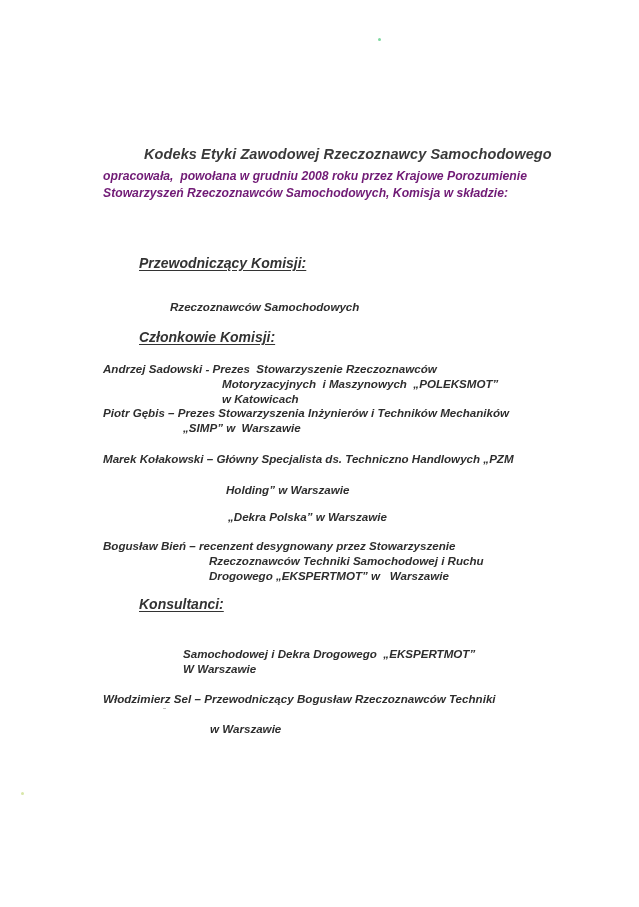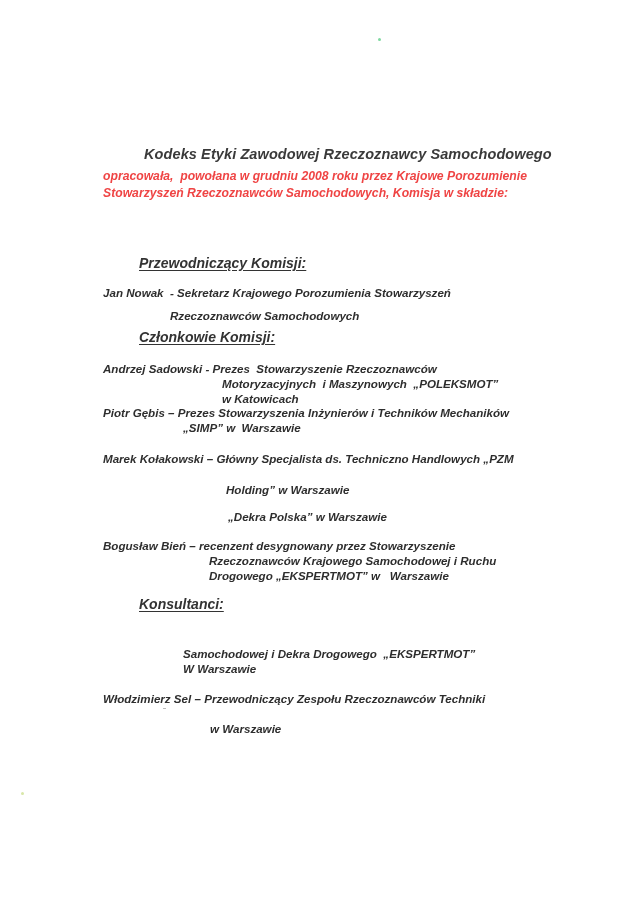--- a/index.html
+++ b/index.html
@@ -4,21 +4,21 @@
   <style>
     html, body { margin: 0; padding: 0; background: #ffffff; }
     body { width: 639px; height: 907px; position: relative; overflow: hidden;
       font-family: "Liberation Sans", "DejaVu Sans", sans-serif; color: #2b2b2b; }
     .page { position: absolute; left: 16px; top: 0; width: 639px; height: 782px; background: #ffffff; }
     .speck { position: absolute; width: 3px; height: 3px; border-radius: 50%; }
     .speck.top { left: 362px; top: 38px; background: #7fd9a0; }
     .speck.left { left: 5px; top: 792px; background: #d8e7a8; }
     .t { position: absolute; font-style: italic; font-weight: bold; white-space: pre; }
     .title { left: 128px; top: 146px; font-size: 14.5px; font-weight: bold; color: #3a3a3a; letter-spacing: 0.1px; }
-    .intro { font-size: 12.2px; color: #ef4444; font-style: italic; }
+    .intro { font-size: 12.2px; color: #701a75; font-style: italic; }
     .intro1 { left: 87px; top: 169px; }
     .intro2 { left: 87px; top: 186px; }
     .heading { font-size: 14px; text-decoration: underline; text-underline-offset: 2px; color: #333; margin-left: 36px; }
     .h-chair { left: 87px; top: 255px; }
     .h-members { left: 87px; top: 329px; }
     .h-consult { left: 87px; top: 596px; }
     .line { font-size: 11.6px; color: #2e2e2e; }
     .tick { position: absolute; left: 147px; top: 708px; width: 3px; height: 1px; background: #bbb; }
   </style>
 </head>
@@ -26,42 +26,41 @@
 
 <div class="page">
   <div class="speck top"></div>
   <div class="speck left"></div>
 
   <div class="t title">Kodeks Etyki Zawodowej Rzeczoznawcy Samochodowego</div>
   <div class="t intro intro1">opracowała,  powołana w grudniu 2008 roku przez Krajowe Porozumienie</div>
   <div class="t intro intro2">Stowarzyszeń Rzeczoznawców Samochodowych, Komisja w składzie:</div>
 
   <div class="t heading h-chair">Przewodniczący Komisji:</div>
-  <div class="t line" style="left:87px;top:286px;">Jan Nowak  - Sekretarz Krajowego Porozumienia Stowarzyszeń</div>
-  <div class="t line" style="left:154px;top:300px;margin-top:9px;">Rzeczoznawców Samochodowych</div>
+  <div class="t line" style="left:154px;top:300px;">Rzeczoznawców Samochodowych</div>
 
   <div class="t heading h-members">Członkowie Komisji:</div>
 
   <div class="t line" style="left:87px;top:362px;">Andrzej Sadowski - Prezes  Stowarzyszenie Rzeczoznawców</div>
   <div class="t line" style="left:206px;top:377px;">Motoryzacyjnych  i Maszynowych  „POLEKSMOT”</div>
   <div class="t line" style="left:206px;top:392px;">w Katowicach</div>
 
   <div class="t line" style="left:87px;top:406px;">Piotr Gębis – Prezes Stowarzyszenia Inżynierów i Techników Mechaników</div>
   <div class="t line" style="left:167px;top:421px;">„SIMP” w  Warszawie</div>
 
   <div class="t line" style="left:87px;top:452px;">Marek Kołakowski – Główny Specjalista ds. Techniczno Handlowych „PZM</div>
   <div class="t line" style="left:210px;top:467px;margin-top:16px;">Holding” w Warszawie</div>
 
   <div class="t line" style="left:212px;top:510px;">„Dekra Polska” w Warszawie</div>
 
   <div class="t line" style="left:87px;top:539px;">Bogusław Bień – recenzent desygnowany przez Stowarzyszenie</div>
-  <div class="t line" style="left:193px;top:554px;">Rzeczoznawców Krajowego Samochodowej i Ruchu</div>
+  <div class="t line" style="left:193px;top:554px;">Rzeczoznawców Techniki Samochodowej i Ruchu</div>
   <div class="t line" style="left:193px;top:569px;">Drogowego „EKSPERTMOT” w   Warszawie</div>
 
   <div class="t heading h-consult">Konsultanci:</div>
 
   <div class="t line" style="left:167px;top:647px;">Samochodowej i Dekra Drogowego  „EKSPERTMOT”</div>
   <div class="t line" style="left:167px;top:662px;">W Warszawie</div>
 
-  <div class="t line" style="left:87px;top:692px;">Włodzimierz Sel – Przewodniczący Zespołu Rzeczoznawców Techniki</div>
+  <div class="t line" style="left:87px;top:692px;">Włodzimierz Sel – Przewodniczący Bogusław Rzeczoznawców Techniki</div>
   <div class="t line" style="left:194px;top:722px;">w Warszawie</div>
   <div class="tick"></div>
 </div>
 
 </body></html>

